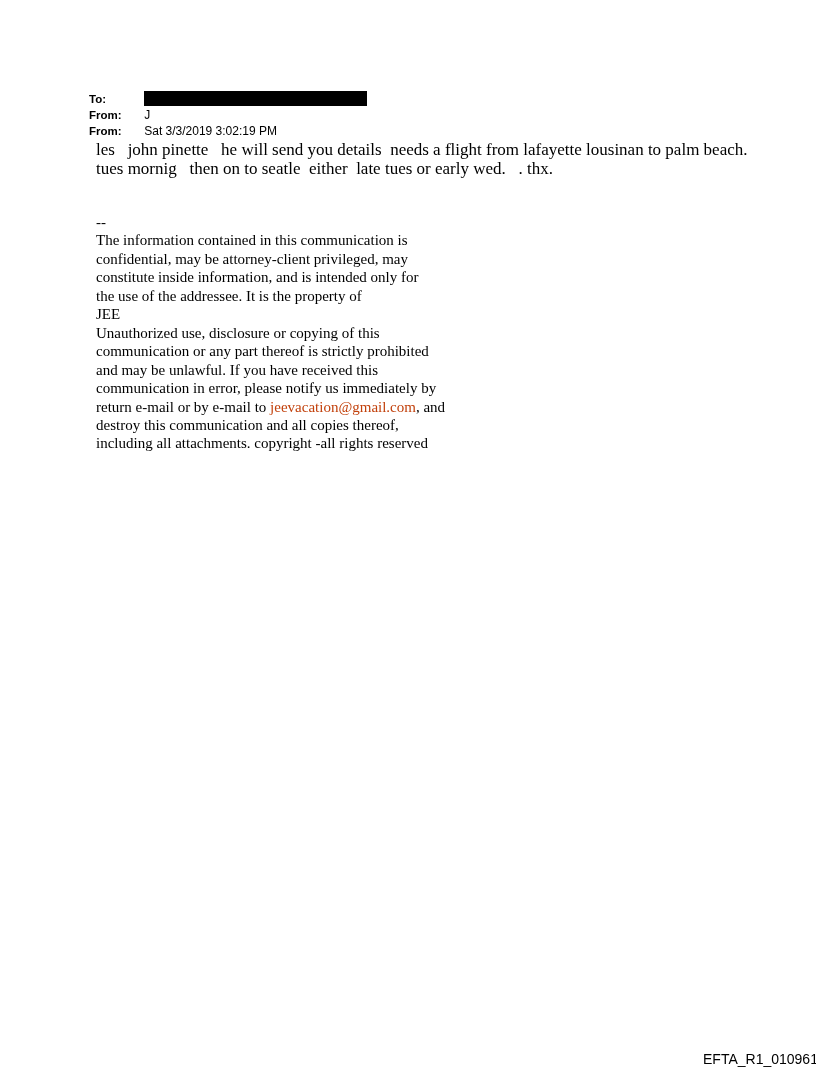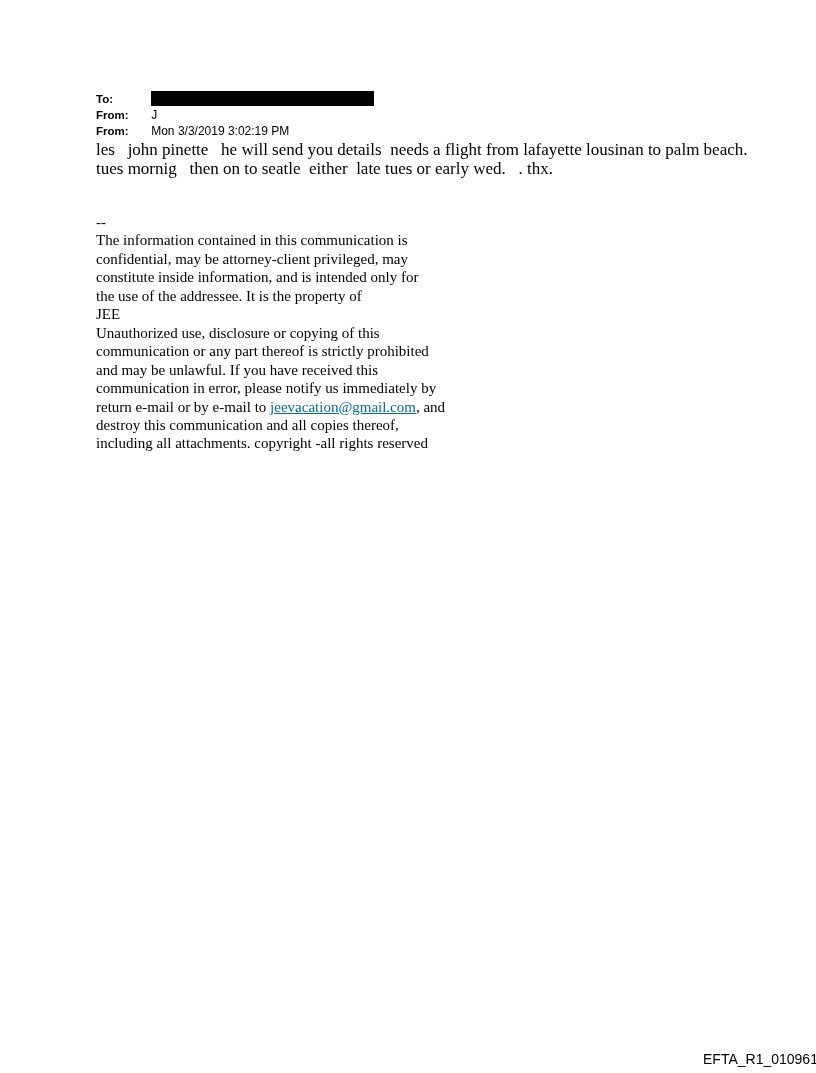--- a/index.html
+++ b/index.html
@@ -9,21 +9,21 @@
     height: 1073px;
     background: #ffffff;
     color: #000000;
     font-family: "Liberation Serif", serif;
     overflow: hidden;
   }
 
   
   .email-header {
     position: absolute;
-    left: 96px;
+    left: 89px;
     top: 91px;
     font-family: "Liberation Sans", sans-serif;
     font-size: 11.5px;
     color: #000;
   }
   .header-row {
     position: relative;
     height: 16px;
     line-height: 16px;
     white-space: nowrap;
@@ -63,22 +63,21 @@
     left: 96px;
     top: 213px;
     width: 480px;
     font-size: 15px;
     line-height: 18.45px;
   }
   .signature p { margin: 0; }
   .note-heading { padding-left: 27px; }
   .disclaimer { white-space: pre-wrap; }
   .email-link {
-    color: #0369a1;
-    text-decoration: underline;
+    color: #c2410c;
     cursor: pointer;
   }
 
   
   .bates {
     position: absolute;
     left: 662px;
     top: 1051px;
     font-family: "Liberation Sans", sans-serif;
     font-size: 14px;
@@ -96,21 +95,21 @@
     <div class="header-row">
       <span class="label">To:</span>
       <span class="redaction-bar"></span>
     </div>
     <div class="header-row">
       <span class="label">From:</span>
       <span class="value">J</span>
     </div>
     <div class="header-row">
       <span class="label">From:</span>
-      <span class="value">Mon 3/3/2019 3:02:19 PM</span>
+      <span class="value">Sat 3/3/2019 3:02:19 PM</span>
     </div>
   </div>
 
   <div class="email-message">les   john pinette   he will send you details  needs a flight from lafayette lousinan to palm beach.
 tues mornig   then on to seatle  either  late tues or early wed.   . thx.</div>
 
   <div class="signature">
     <p class="sep">--</p>
     <p class="disclaimer"><span>The information contained in this communication is
 confidential, may be attorney-client privileged, may

